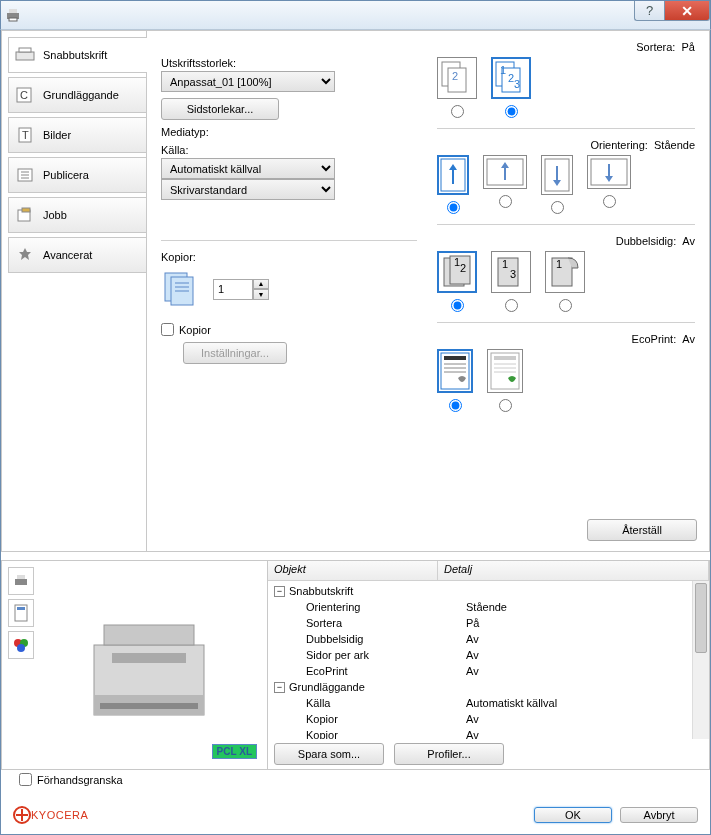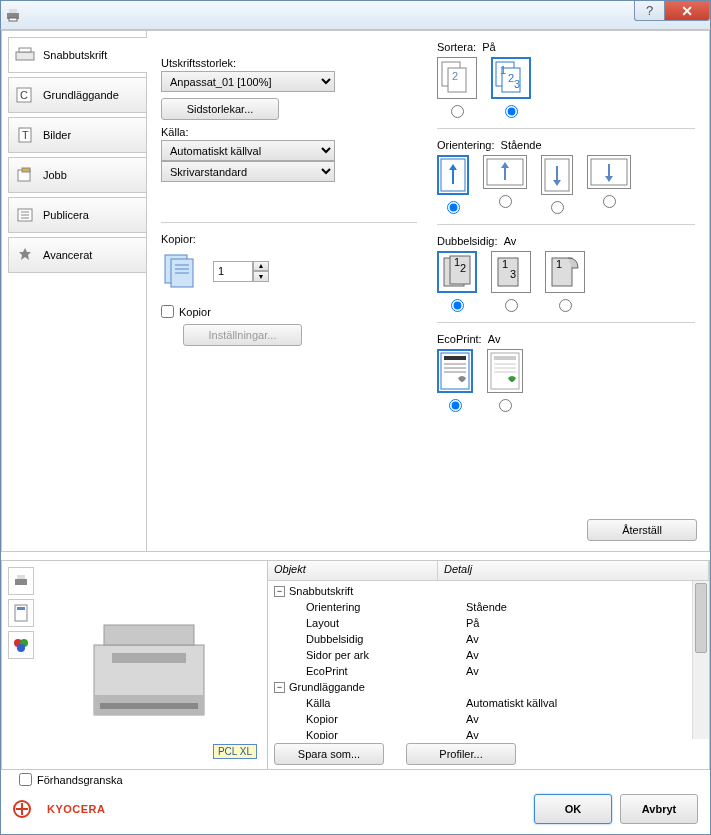--- a/index.html
+++ b/index.html
@@ -41,57 +41,57 @@
 .copies-icon { width: 40px; height: 40px; margin-right: 12px; }
 .spin { display: flex; }
 .spin input { width: 40px; height: 21px; border: 1px solid #aaa; padding: 0 4px; }
 .spin .arrows { width: 16px; display: flex; flex-direction: column; }
 .spin .arrows button { flex: 1; border: 1px solid #aaa; background: linear-gradient(#f5f5f5,#e2e2e2); font-size: 7px; line-height: 1; padding: 0; }
 
 .chk-row { margin-top: 14px; display: flex; align-items: center; }
 .chk-row input { margin-right: 5px; }
 
 
-.group-lbl { margin-bottom: 4px; }
+.group-lbl { margin-bottom: 4px; text-align: right; }
 .opt-row { display: flex; gap: 14px; margin-bottom: 4px; }
 .opt-cell { display: flex; flex-direction: column; align-items: center; gap: 6px; }
 .opt-cell .pic { width: 40px; height: 42px; border: 1px solid #888; background: #fff; display: flex; align-items: center; justify-content: center; position: relative; }
 .opt-cell.active .pic { border: 2px solid #2a7ad0; }
 .radio-under { }
 hr.sep { border: none; border-top: 1px solid #d0d0d0; margin: 10px 0; }
 
 .reset-row { position: absolute; right: 12px; bottom: 10px; }
 
 
 .lowerpanel { border: 1px solid #c8c8c8; margin-top: 8px; height: 210px; display: flex; }
 .lower-left { width: 266px; border-right: 1px solid #c8c8c8; position: relative; padding: 6px; display: flex; }
 .mini-tabs { width: 28px; }
 .mini-tab { width: 26px; height: 28px; border: 1px solid #c8c8c8; margin-bottom: 4px; background: #fff; display: flex; align-items: center; justify-content: center; cursor: pointer; }
 .printer-img-wrap { flex: 1; position: relative; display: flex; align-items: center; justify-content: center; }
-.pclxl { position: absolute; right: 4px; bottom: 4px; border: 1px solid #5a88c8; background: #fef9c3; color: #2a5a9a; font-weight: normal; font-size: 10px; padding: 1px 4px; }
+.pclxl { position: absolute; right: 4px; bottom: 4px; border: 1px solid #5a88c8; background: #22c55e; color: #2a5a9a; font-weight: bold; font-size: 10px; padding: 1px 4px; }
 
 .lower-right { flex: 1; position: relative; }
 .tree-head { display: flex; border-bottom: 1px solid #d0d0d0; background: linear-gradient(#fafafa,#ececec); height: 20px; font-style: italic; }
 .tree-head div { padding: 2px 6px; border-right: 1px solid #d0d0d0; }
 .tree-head .c1 { width: 170px; } .tree-head .c2 { flex: 1; }
 .tree-body { height: 158px; overflow: hidden; padding: 2px 0; position: relative; }
 .tree-scroll { position:absolute; right:0; top:0; bottom:0; width:17px; background:#f0f0f0; border-left:1px solid #ddd; }
 .tree-scroll .thumb { position:absolute; top:2px; left:2px; right:2px; height:70px; background:#cfcfcf; border:1px solid #aaa; border-radius:2px; }
 .tree-row { display: flex; height: 16px; padding-left: 6px; align-items: center; }
 .tree-row .exp { width: 11px; height: 11px; border: 1px solid #888; margin-right: 4px; font-size: 9px; line-height: 9px; text-align: center; background: #fff; }
 .tree-row.child { padding-left: 38px; }
 .tree-row .c1 { width: 160px; } .tree-row .c2 { flex: 1; }
-.lower-buttons { position: absolute; left: 6px; bottom: 4px; display: flex; gap: 22px; }
+.lower-buttons { position: absolute; left: 6px; bottom: 4px; display: flex; gap: 10px; }
 .lower-buttons button { width: 110px; }
 
 
 .footer { position: absolute; left: 12px; right: 12px; bottom: 10px; display: flex; align-items: center; justify-content: space-between; }
-.brand { color: #d9381e; font-weight: bold; font-size: 16px; letter-spacing: 0.5px; display: flex; align-items: center; gap: 16px; }
+.brand { color: #d9381e; font-weight: normal; font-size: 16px; letter-spacing: 0.5px; display: flex; align-items: center; gap: 0; }
 .foot-btns { display: flex; gap: 8px; }
-.foot-btns button { width: 78px; height: 30px; font-weight: bold; }
+.foot-btns button { width: 78px; height: 16px; }
 .foot-btns .ok { border: 1px solid #3a8ad6; box-shadow: 0 0 2px #6ab0f0; }
 
 .preview-chk { position: absolute; left: 18px; bottom: 48px; display: flex; align-items: center; gap: 5px; }
 
 
 svg { display: block; }
 </style>
 </head>
 <body>
 
@@ -137,55 +137,56 @@
             <svg width="18" height="16">
               <rect x="3" y="1" width="12" height="14" fill="#fff" stroke="#888"></rect>
               <text x="6" y="12" font-size="9" fill="#444">T</text>
             </svg>
           </span>
         <span>Bilder</span>
       </div>
       <div class="tab">
         <span class="tab-icon">
             <svg width="18" height="16">
-              <rect x="2" y="3" width="12" height="11" fill="#fff" stroke="#888"></rect>
-              <rect x="6" y="1" width="8" height="4" fill="#d8b050" stroke="#888"></rect>
-            </svg>
-          </span>
-        <span>Jobb</span>
-      </div>
-      <div class="tab">
-        <span class="tab-icon">
-            <svg width="18" height="16">
               <rect x="2" y="2" width="14" height="12" fill="#fff" stroke="#888"></rect>
               <line x1="5" y1="5" x2="13" y2="5" stroke="#888"></line>
               <line x1="5" y1="8" x2="13" y2="8" stroke="#888"></line>
               <line x1="5" y1="11" x2="13" y2="11" stroke="#888"></line>
             </svg>
           </span>
         <span>Publicera</span>
+      </div>
+      <div class="tab">
+        <span class="tab-icon">
+            <svg width="18" height="16">
+              <rect x="2" y="3" width="12" height="11" fill="#fff" stroke="#888"></rect>
+              <rect x="6" y="1" width="8" height="4" fill="#d8b050" stroke="#888"></rect>
+            </svg>
+          </span>
+        <span>Jobb</span>
       </div>
       <div class="tab">
         <span class="tab-icon">
             <svg width="18" height="16">
               <polygon points="9,1 11,5 15,5 12,8 13,13 9,10 5,13 6,8 3,5 7,5" fill="#888"></polygon>
             </svg>
           </span>
         <span>Avancerat</span>
       </div>
     </div>
 
     <div class="tabcontent">
 
       <div class="col-left">
         <label class="lbl">Utskriftsstorlek:</label>
         <select class="dd"><option>Anpassat_01 [100%]</option></select>
         <div style="height:6px"></div>
         <button class="btn" style="width:118px">Sidstorlekar...</button>
 
+        <label class="lbl">Mediatyp:</label>
 
         <label class="lbl">Källa:</label>
         <select class="dd"><option>Automatiskt källval</option></select>
 
         <select class="dd"><option>Skrivarstandard</option></select>
 
         <hr class="sep" style="margin-top:40px">
 
         <label class="lbl">Kopior:</label>
         <div class="copies-row">
@@ -205,21 +206,21 @@
                 <button>▼</button>
               </div>
           </div>
         </div>
 
         <div class="chk-row">
           <input type="checkbox" style="">
           <span>Kopior</span>
         </div>
         <div style="margin-top:6px;margin-left:22px">
-          <button class="btn" style="width:119px" disabled="">Inställningar...</button>
+          <button class="btn" style="width:104px" disabled="">Inställningar...</button>
         </div>
       </div>
 
       <div class="col-right">
         <div class="group-lbl"><span>Sortera:</span>&nbsp;&nbsp;<span>På</span></div>
         <div class="opt-row">
           <div class="opt-cell">
             <div class="pic">
                 <svg width="34" height="36">
                   <rect x="2" y="2" width="18" height="24" fill="#fff" stroke="#888"></rect>
@@ -407,21 +408,21 @@
           </div>
       <div class="tree-row">
             <span class="exp">−</span>
             <span class="c1">Snabbutskrift</span>
           </div>
           <div class="tree-row child">
             <span class="c1">Orientering</span>
             <span class="c2">Stående</span>
           </div>
           <div class="tree-row child">
-            <span class="c1">Layout</span>
+            <span class="c1">Sortera</span>
             <span class="c2">På</span>
           </div>
           <div class="tree-row child">
             <span class="c1">Dubbelsidig</span>
             <span class="c2">Av</span>
           </div>
           <div class="tree-row child">
             <span class="c1">Sidor per ark</span>
             <span class="c2">Av</span>
           </div>

